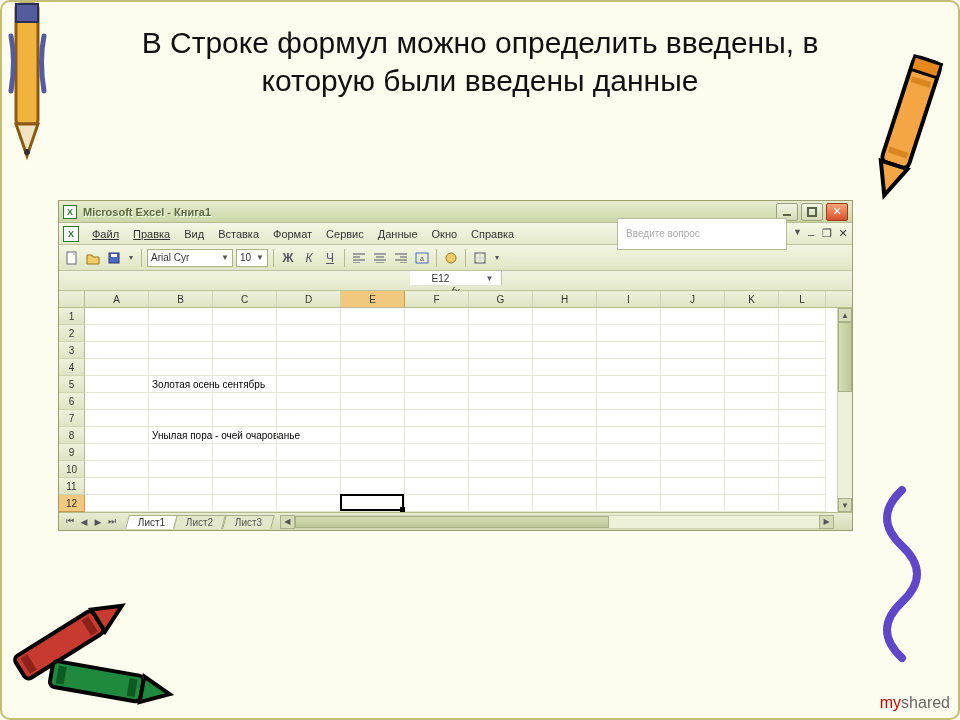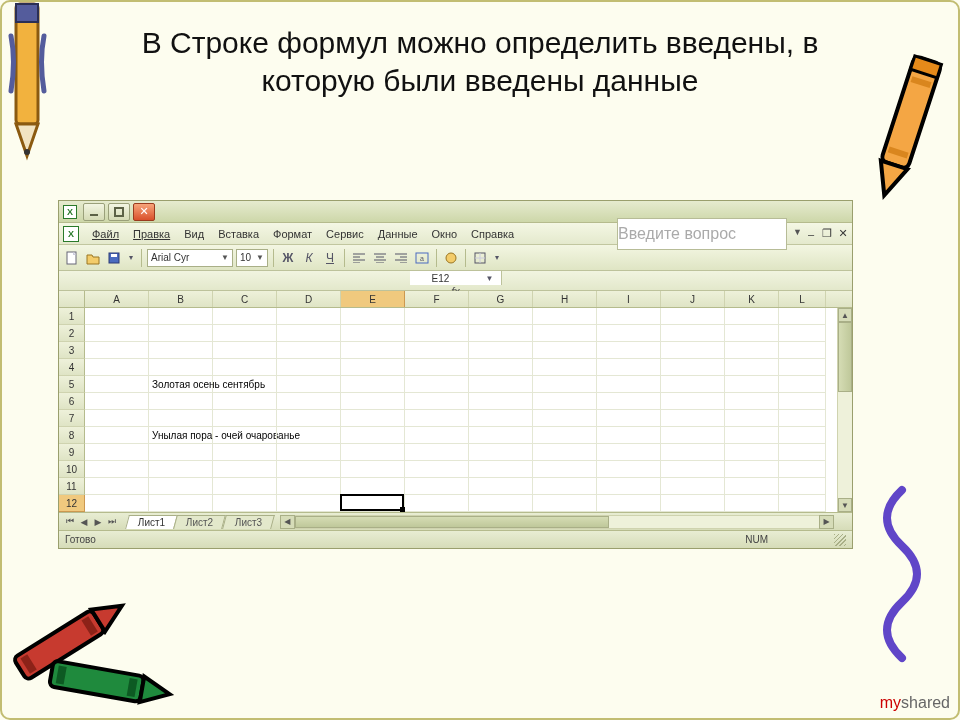--- a/index.html
+++ b/index.html
@@ -94,22 +94,22 @@
   .menu-item {
     padding: 3px 7px; color: #333;
     cursor: default;
   }
   .menu-item u { text-decoration: underline; }
   .help-box {
     margin-left: auto; margin-right: 2px;
     width: 170px; height: 32px;
     border: 1px solid #b7bc97;
     background: #fff; color: #aaa;
-    padding: 0 0; display:flex; align-items:center;
-    font-size: 16px;
+    padding: 0 8px; display:flex; align-items:center;
+    font-size: 10px;
   }
   .doc-controls {
     display:flex; gap:2px; margin-left:4px; margin-right:2px;
   }
   .doc-controls .dc {
     width:14px;height:14px;color:#3a3a3a;font-family:Arial;
     display:flex;align-items:center;justify-content:center;font-size:11px;
   }
 
   .toolbar {
@@ -318,20 +318,21 @@
       <rect x="50" y="98" width="8" height="18" fill="#0d5a23"></rect>
       <rect x="122" y="98" width="8" height="18" fill="#0d5a23"></rect>
     </g>
   </svg>
 </div>
 
 <div class="excel-window">
 
   <div class="titlebar">
     <div class="app-icon">X</div>
+    <div class="title-text">Microsoft Excel - Книга1</div>
     <div class="win-buttons">
       <div class="win-btn">
           <svg width="10" height="8">
             <rect x="1" y="6" width="8" height="2" fill="#5c6246"></rect>
           </svg>
         </div>
       <div class="win-btn">
           <svg width="10" height="10">
             <rect x="1" y="1" width="8" height="8" fill="none" stroke="#5c6246" stroke-width="2"></rect>
           </svg>
@@ -666,22 +667,17 @@
     <div class="sheet-tab inactive"><span>Лист3</span></div>
     <div class="hscroll">
       <div class="btn">◀</div>
       <div class="track">
           <div class="thumb"></div>
         </div>
       <div class="btn">▶</div>
     </div>
   </div>
 
-  <div class="statusbar">
-    <span>Готово</span>
-    <span class="right">NUM</span>
-    <div class="grip"></div>
-  </div>
 </div>
 
 <div class="watermark">
   <span class="my">my</span><span>shared</span>
 </div>
 
 </body></html>

